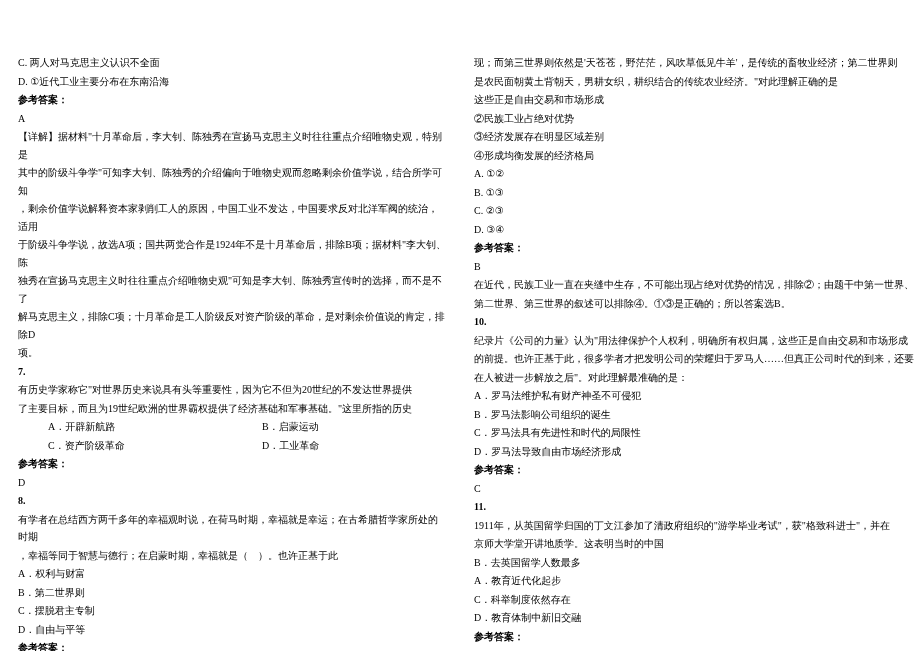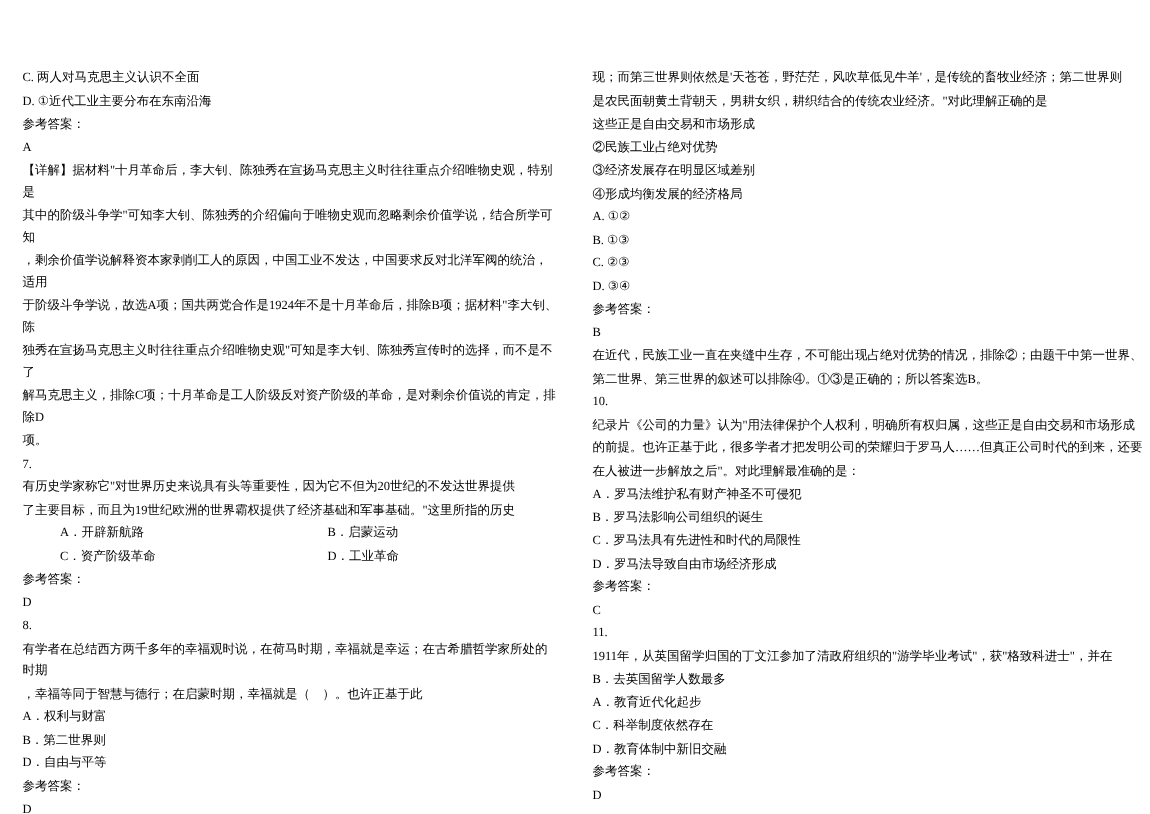--- a/index.html
+++ b/index.html
@@ -15,21 +15,21 @@
     }
     .column {
       width: 50%;
       padding: 6px 14px 6px 18px;
       margin-top: 48px;
     }
     .col-right {
       padding: 6px 6px 6px 14px;
     }
     .line { margin-bottom: 1px; }
-    .bold { font-weight: normal; }
+    .bold { font-weight: bold; }
     .option-row {
       display: flex;
       margin-bottom: 1px;
     }
     .option-cell {
       flex: 1;
       padding-left: 30px;
     }
   </style>
 </head>
@@ -60,20 +60,21 @@
     <div class="option-cell">D．工业革命</div>
   </div>
   <div class="line bold">参考答案：</div>
   <div class="line">D</div>
 
   <div class="line bold">8.</div>
   <div class="line">有学者在总结西方两千多年的幸福观时说，在荷马时期，幸福就是幸运；在古希腊哲学家所处的时期</div>
   <div class="line">，幸福等同于智慧与德行；在启蒙时期，幸福就是（　）。也许正基于此</div>
   <div class="line">A．权利与财富</div>
   <div class="line">B．第二世界则</div>
+  <div class="line">C．摆脱君主专制</div>
   <div class="line">D．自由与平等</div>
   <div class="line bold">参考答案：</div>
   <div class="line">D</div>
   <div class="line">本题考查启蒙运动。结合所学知识启蒙运动时期启蒙思想家们主张天赋人权，自由平等，社会契约，</div>
 
 </div>
 
 <div class="column col-right">
   <div class="line">现；而第三世界则依然是'天苍苍，野茫茫，风吹草低见牛羊'，是传统的畜牧业经济；第二世界则</div>
   <div class="line">是农民面朝黄土背朝天，男耕女织，耕织结合的传统农业经济。"对此理解正确的是</div>
@@ -96,19 +97,20 @@
   <div class="line">在人被进一步解放之后"。对此理解最准确的是：</div>
   <div class="line">A．罗马法维护私有财产神圣不可侵犯</div>
   <div class="line">B．罗马法影响公司组织的诞生</div>
   <div class="line">C．罗马法具有先进性和时代的局限性</div>
   <div class="line">D．罗马法导致自由市场经济形成</div>
   <div class="line bold">参考答案：</div>
   <div class="line">C</div>
 
   <div class="line bold">11.</div>
   <div class="line">1911年，从英国留学归国的丁文江参加了清政府组织的"游学毕业考试"，获"格致科进士"，并在</div>
+  <div class="line">京师大学堂开讲地质学。这表明当时的中国</div>
   <div class="line">B．去英国留学人数最多</div>
   <div class="line">A．教育近代化起步</div>
   <div class="line">C．科举制度依然存在</div>
   <div class="line">D．教育体制中新旧交融</div>
   <div class="line bold">参考答案：</div>
   <div class="line">D</div>
 </div>
 
 </body></html>

